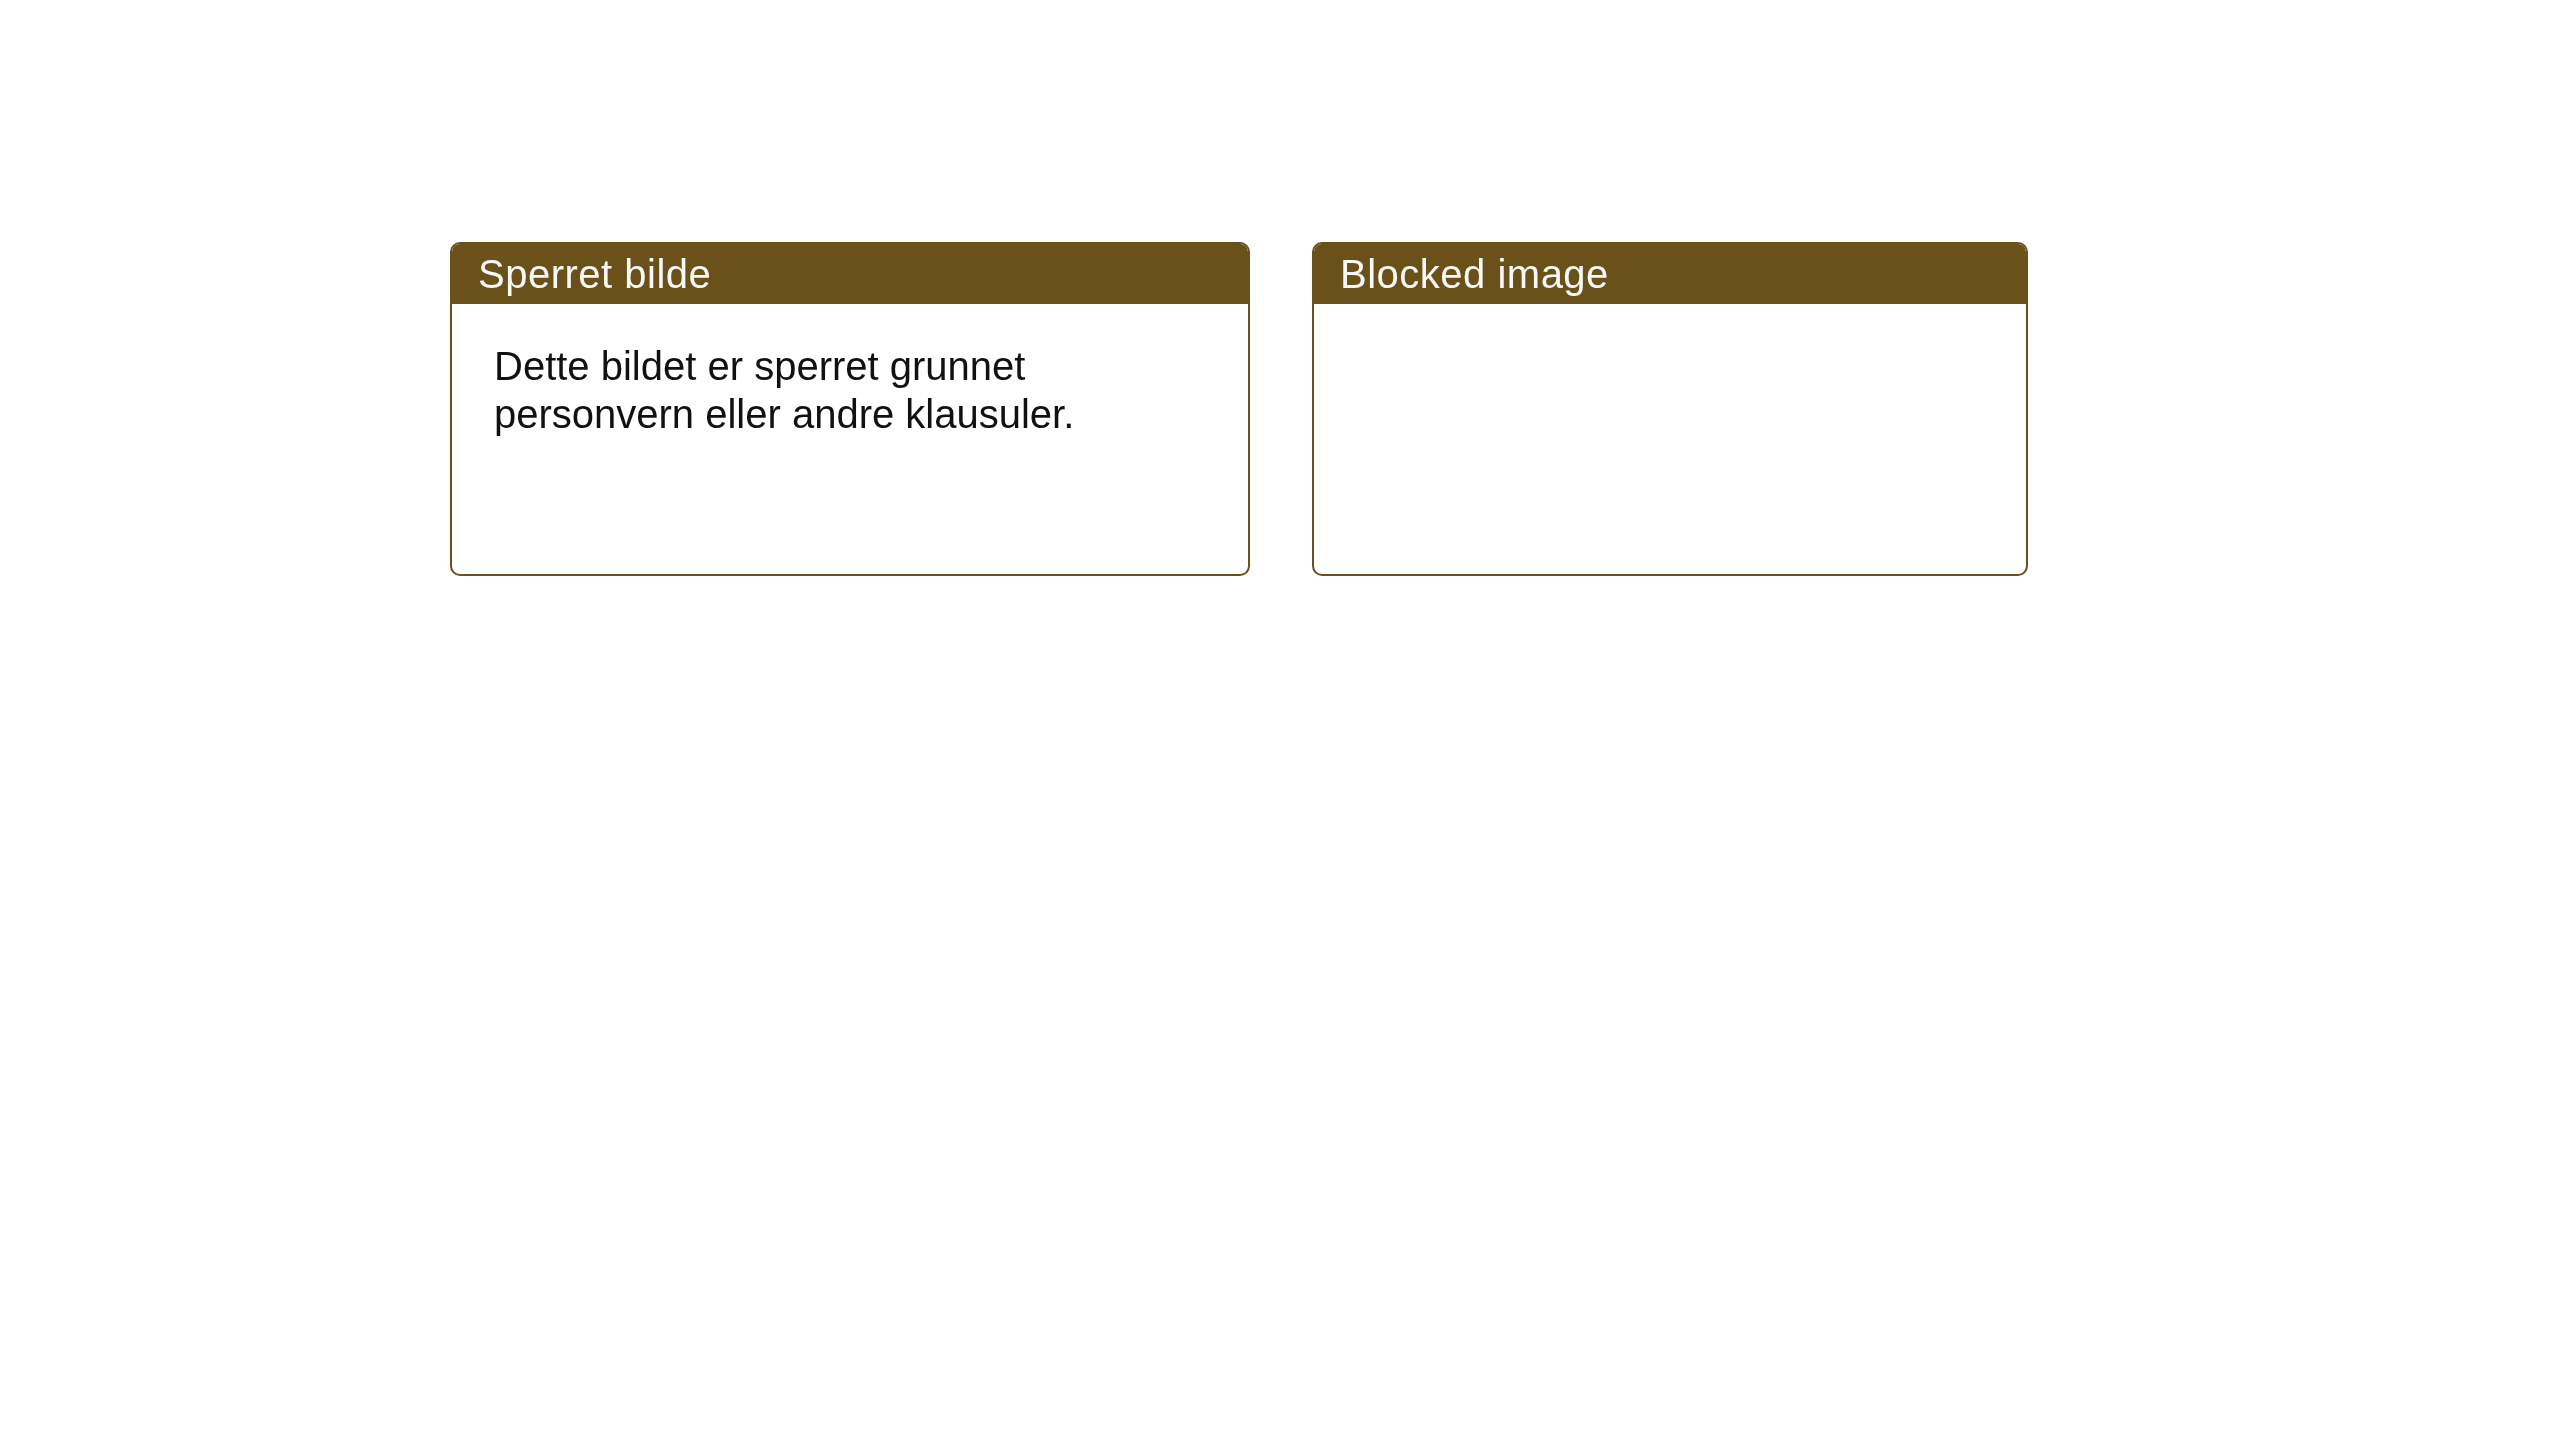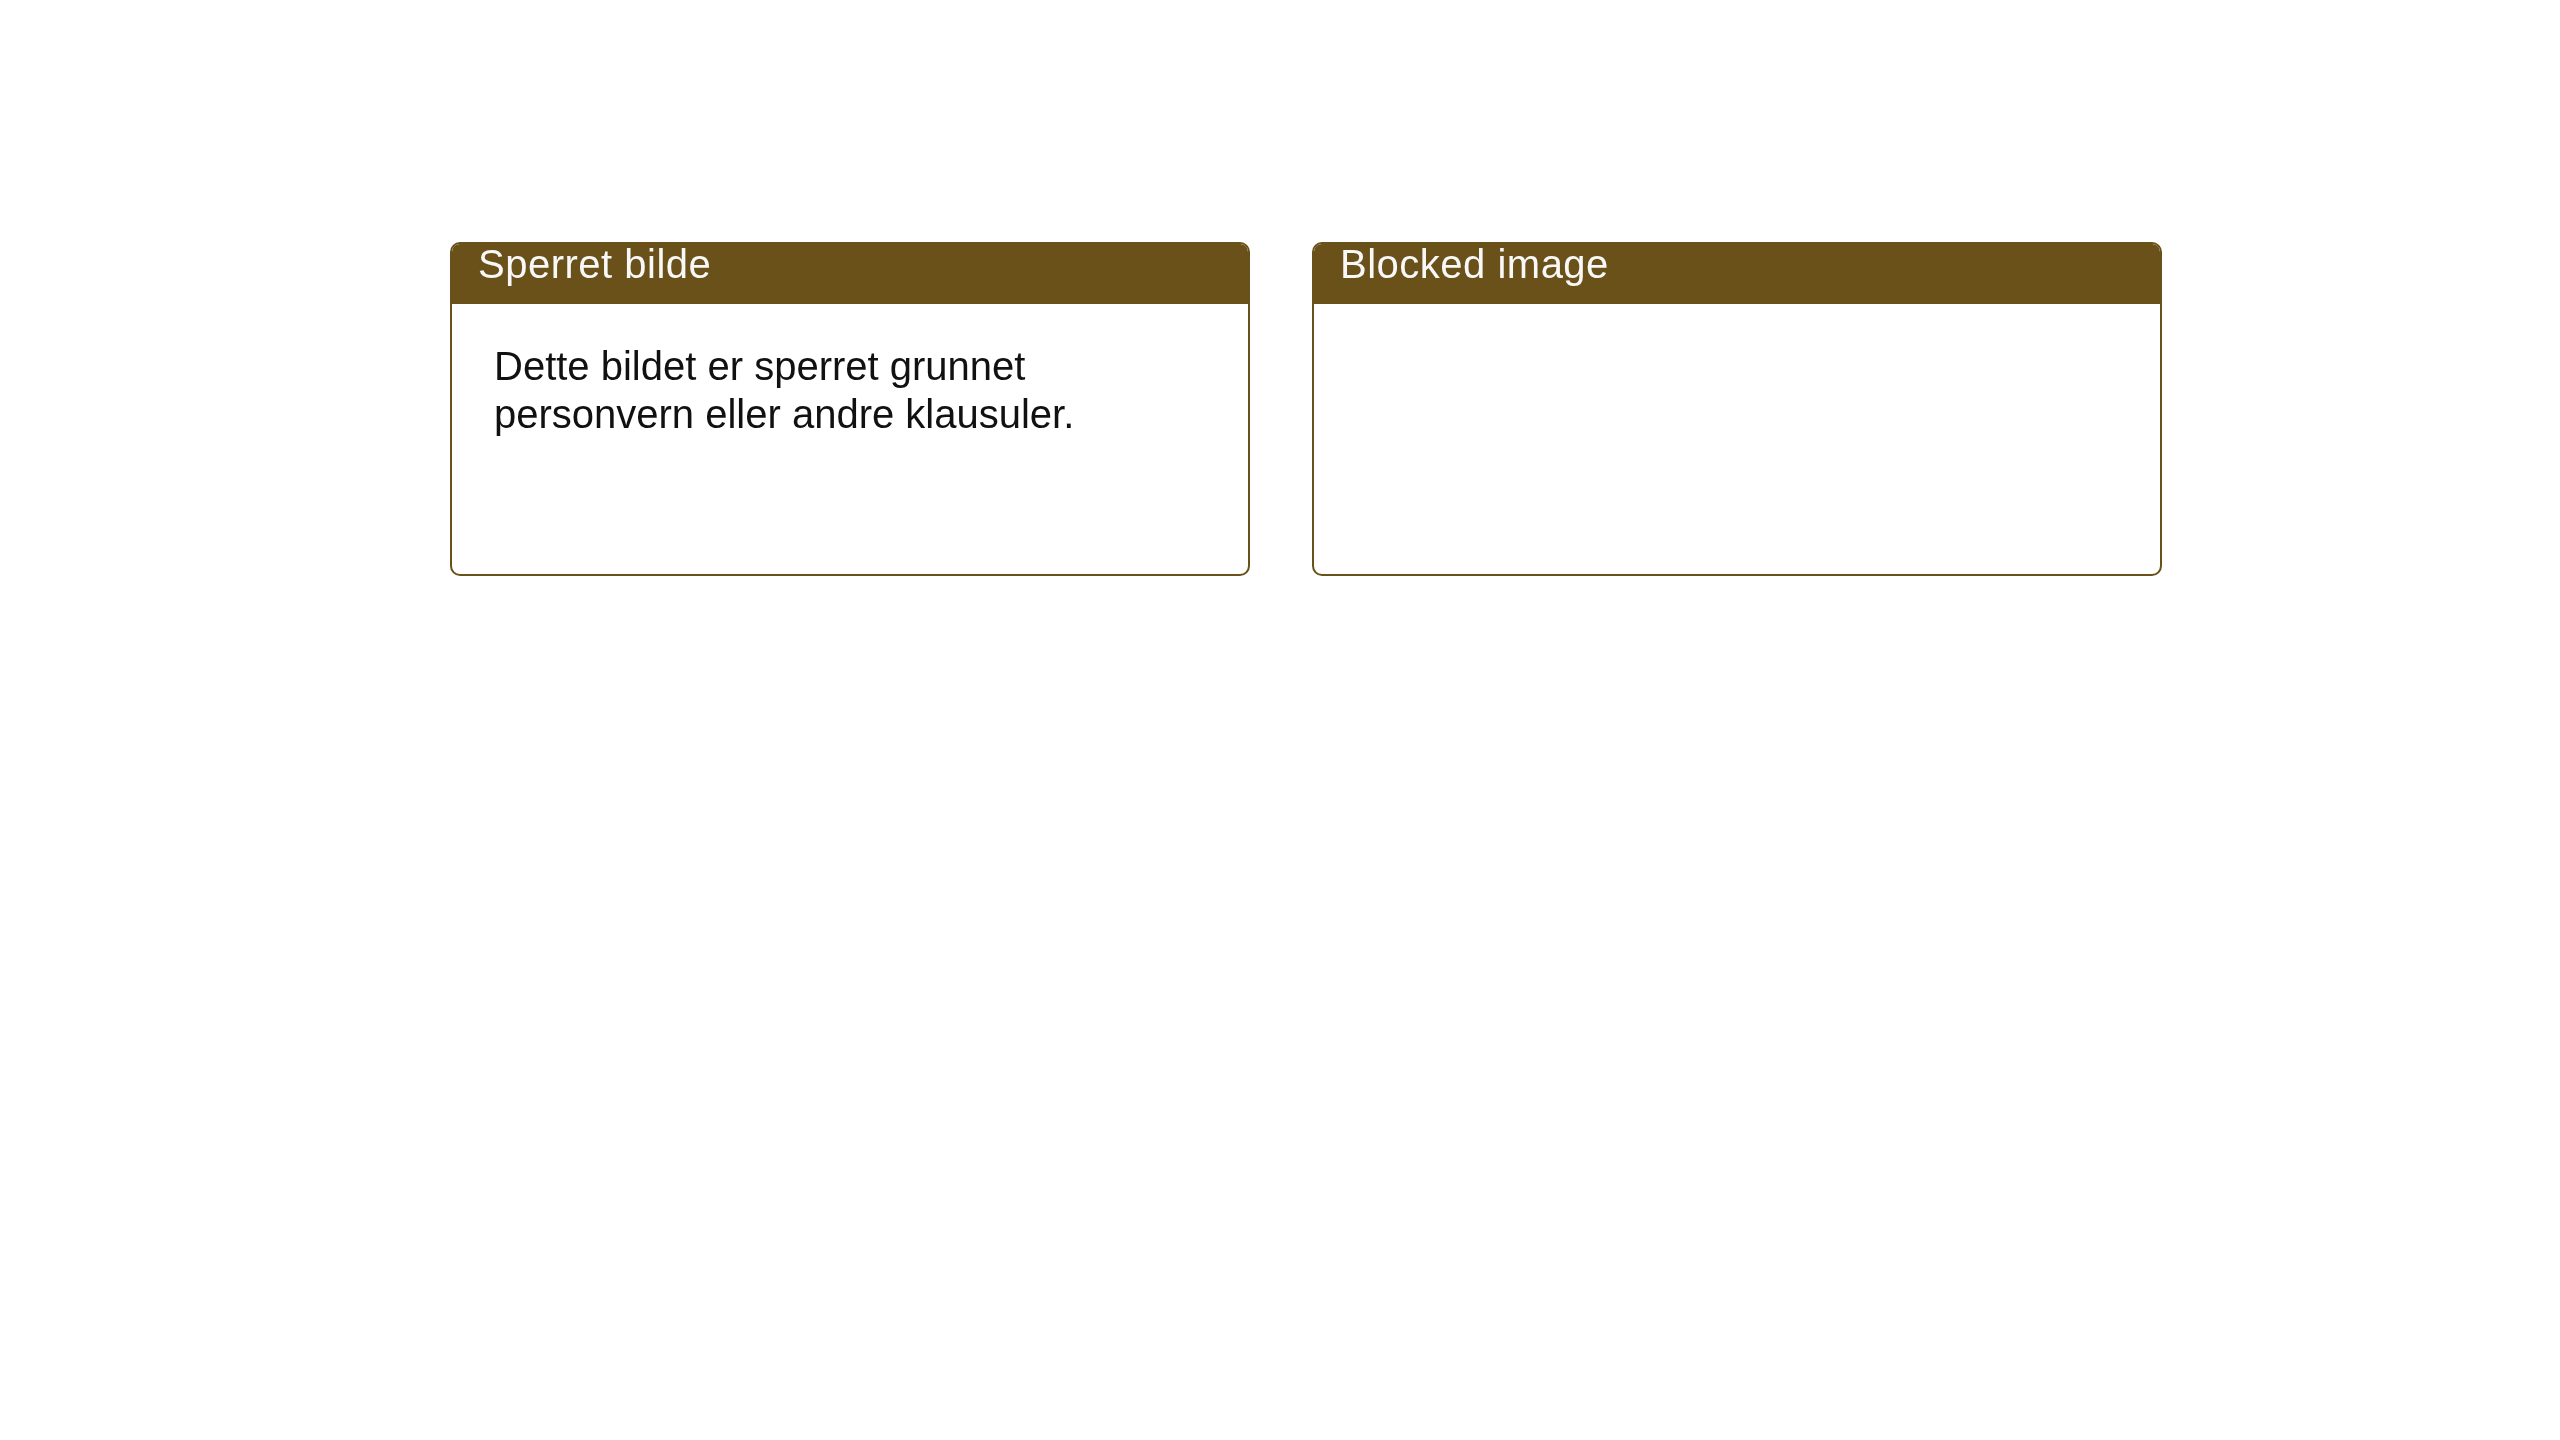--- a/index.html
+++ b/index.html
@@ -25,25 +25,26 @@
   .notice-card {
     position: absolute;
     top: 242px;
     height: 334px;
     background: #ffffff;
     border: 2px solid var(--card-border);
     border-radius: 10px;
     overflow: hidden;
   }
   .notice-card.card-no { left: 450px; width: 800px; }
-  .notice-card.card-en { left: 1312px; width: 850px; }
+  .notice-card.card-en { left: 1312px; width: 716px; }
   .card-title-bar {
     height: 60px;
     background: var(--header-bg);
     display: flex;
+    align-items: center;
     padding-left: 26px;
     border-radius: 7px 7px 0 0;
   }
   .card-title {
     color: var(--header-text);
     font-size: 40px;
     line-height: 1;
     letter-spacing: 0.5px;
     white-space: nowrap;
   }

